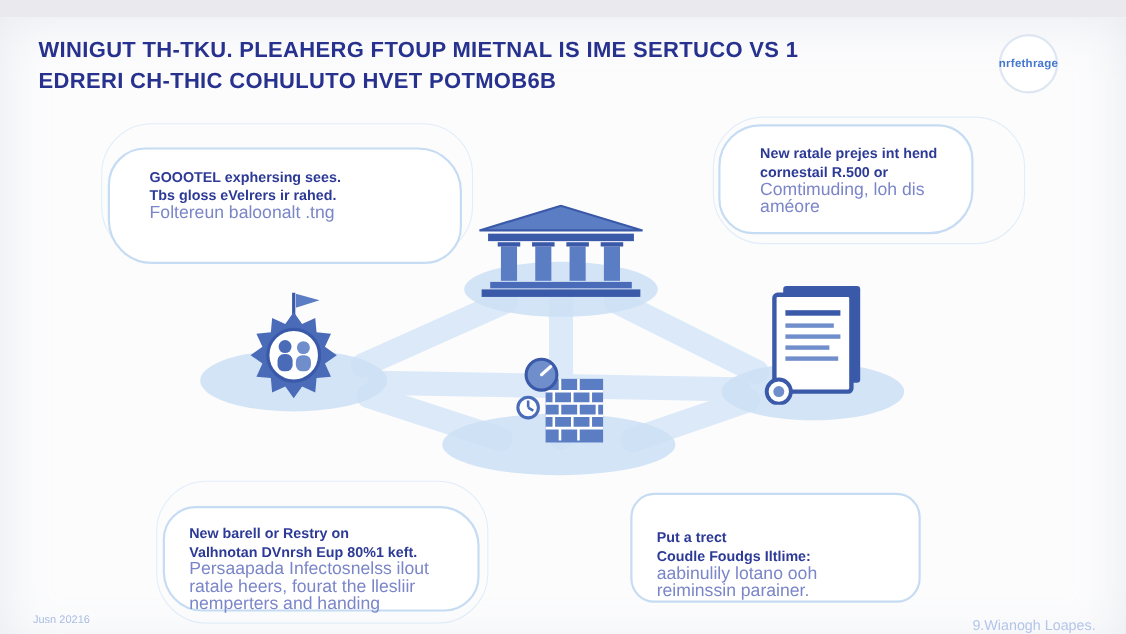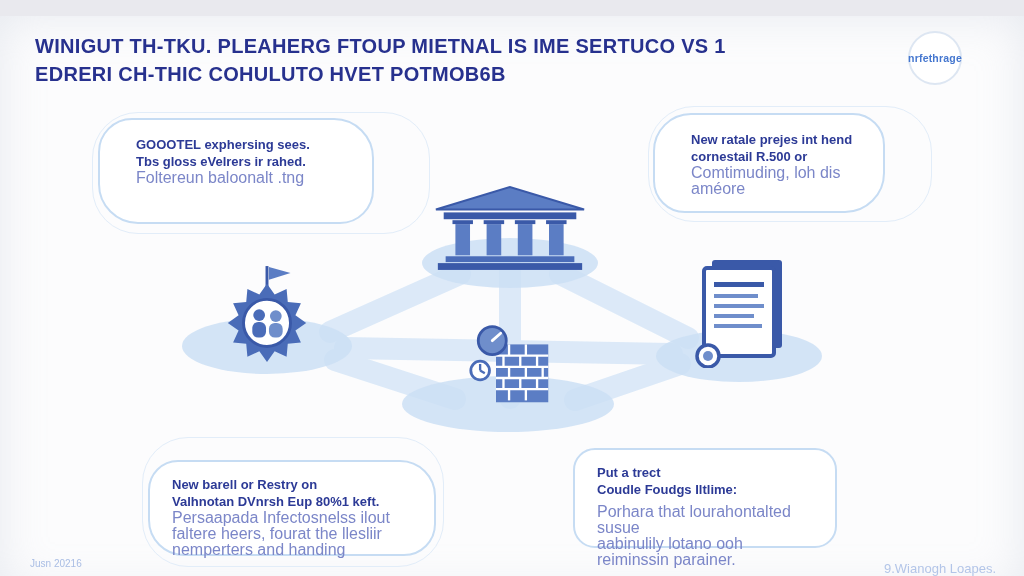--- a/index.html
+++ b/index.html
@@ -29,24 +29,24 @@
   .ellipse.right{left:656px;top:314px;width:166px;height:52px;}
   
   .icon{position:absolute;z-index:3;}
   .icon.bank{left:432px;top:170px;}
   .icon.badge{left:218px;top:248px;}
   .icon.wall{left:468px;top:306px;}
   .icon.docs{left:692px;top:240px;}
   
   .bubble{position:absolute;background:#ffffff;border:2px solid #c6dcf3;border-radius:30px;z-index:4;
     box-sizing:border-box;}
-  .bubble.tl{left:98px;top:102px;width:276px;height:106px;padding:16px 24px 10px 36px;border-radius:34px 40px 34px 40px;}
+  .bubble.tl{left:98px;top:118px;width:322px;height:106px;padding:16px 24px 10px 36px;border-radius:34px 40px 34px 40px;}
   .bubble.tr{left:653px;top:97px;width:232px;height:100px;padding:16px 18px 10px 36px;border-radius:38px 32px 40px 32px;}
   .bubble.bl{left:148px;top:444px;width:288px;height:96px;padding:14px 18px 10px:22px;padding:14px 18px 10px 22px;border-radius:30px 36px 32px 36px;}
-  .bubble.br{left:573px;top:432px;width:264px;height:100px;padding:14px 18px 10px 22px;border-radius:22px;}
+  .bubble.br{left:573px;top:432px;width:264px;height:100px;padding:30px 18px 10px 22px;border-radius:22px;}
   .bubble .h{color:#2c3a96;font-weight:bold;font-size:13px;line-height:17px;}
   .bubble .b{color:#7b86c8;font-size:16px;line-height:16px;}
   
   .foot{position:absolute;z-index:5;color:#a9bde4;}
   .foot.left{left:30px;top:542px;font-size:10px;}
   .foot.right{left:884px;top:545px;font-size:13px;color:#b3c5e8;}
   .bottombar{position:absolute;left:93px;bottom:0;width:897px;height:7px;z-index:5;
     background:linear-gradient(90deg,#2f5fc6 0%,#5b8ad9 45%,#9dbfed 100%);border-radius:2px;}
 </style>
 </head>
@@ -162,28 +162,27 @@
   <div class="bubble tr">
     <div class="h">New ratale prejes int hend</div>
     <div class="h">cornestail R.500 or</div>
     <div class="b">Comtimuding, loh dis améore</div>
   </div>
 
   <div class="bubble bl">
     <div class="h">New barell or Restry on</div>
     <div class="h">Valhnotan DVnrsh Eup 80%1 keft.</div>
     <div class="b">Persaapada Infectosnelss ilout</div>
-    <div class="b">faltere heers, fourat the llesliir</div>
+    <div class="b">ratale heers, fourat the llesliir</div>
     <div class="b">nemperters and handing</div>
   </div>
 
   <div class="bubble br">
     <div class="h">Put a trect</div>
     <div class="h">Coudle Foudgs Iltlime:</div>
-    <div class="b" style="margin-top:6px;">Porhara that lourahontalted susue</div>
     <div class="b">aabinulily lotano ooh reiminssin parainer.</div>
   </div>
 
   <div class="foot left">Jusn 20216</div>
   <div class="foot right">9.Wianogh Loapes. Gomrg 51326</div>
   <div class="bottombar"></div>
 
 </div>
 
 </body></html>

